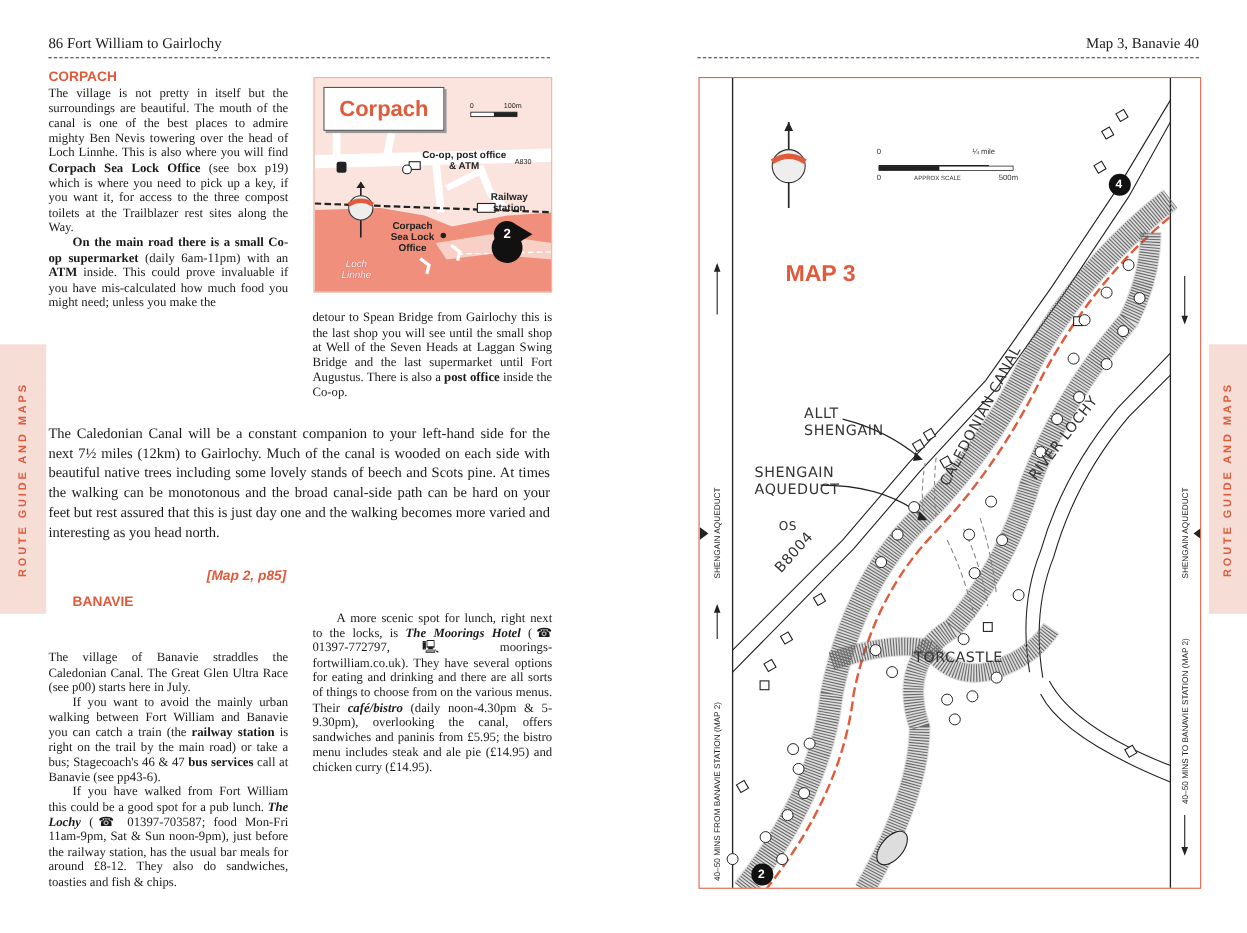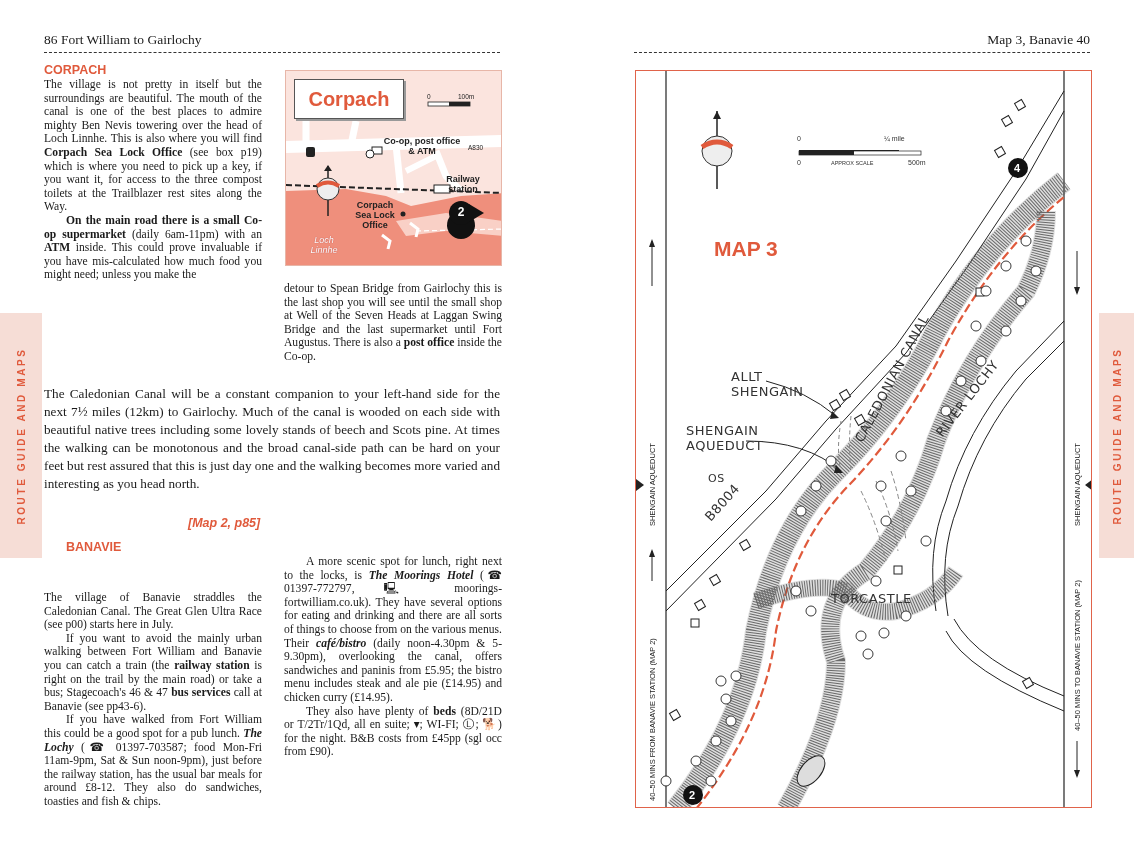--- a/index.html
+++ b/index.html
@@ -124,21 +124,20 @@
 
   <div class="section-head" style="left:44px;top:540px;margin-left:22px;">BANAVIE</div>
   <div class="section-head" style="left:188px;top:516px;font-style:italic;">[Map 2, p85]</div>
   <div class="col" style="left:44px;top:555px;width:218px;margin-top:36px;">
     <p>The village of Banavie straddles the Caledonian Canal. The Great Glen Ultra Race (see p00) starts here in July.</p>
     <p class="ind"><span>If you want to avoid the mainly urban walking between Fort William and Banavie you can catch a train (the </span><b>railway station</b><span> is right on the trail by the main road) or take a bus; Stagecoach's 46 &amp; 47 </span><b>bus services</b><span> call at Banavie (see pp43-6).</span></p>
     <p class="ind"><span>If you have walked from Fort William this could be a good spot for a pub lunch. </span><b><i>The Lochy</i></b><span> (☎ 01397-703587; food Mon-Fri 11am-9pm, Sat &amp; Sun noon-9pm), just before the railway station, has the usual bar meals for around £8-12. They also do sandwiches, toasties and fish &amp; chips.</span></p>
   </div>
   <div class="col" style="left:284px;top:555px;width:218px;">
     <p class="ind"><span>A more scenic spot for lunch, right next to the locks, is </span><b><i>The Moorings Hotel</i></b><span> (☎ 01397-772797, 🖳 moorings-fortwilliam.co.uk). They have several options for eating and drinking and there are all sorts of things to choose from on the various menus. Their </span><b><i>café/bistro</i></b><span> (daily noon-4.30pm &amp; 5-9.30pm), overlooking the canal, offers sandwiches and paninis from £5.95; the bistro menu includes steak and ale pie (£14.95) and chicken curry (£14.95).</span></p>
-    <p class="ind"><span>They also have plenty of </span><b>beds</b><span> (8D/21D or T/2Tr/1Qd, all en suite; ▾; WI-FI; Ⓛ; 🐕) for the night. B&amp;B costs from £45pp (sgl occ from £90).</span></p>
   </div>
 </div>
 
 <div class="page page-right">
   <div class="running-head right">Map 3, Banavie  40</div>
   <div class="head-rule"></div>
   <div class="side-tab">
       <span>ROUTE GUIDE AND MAPS</span>
     </div>
 

